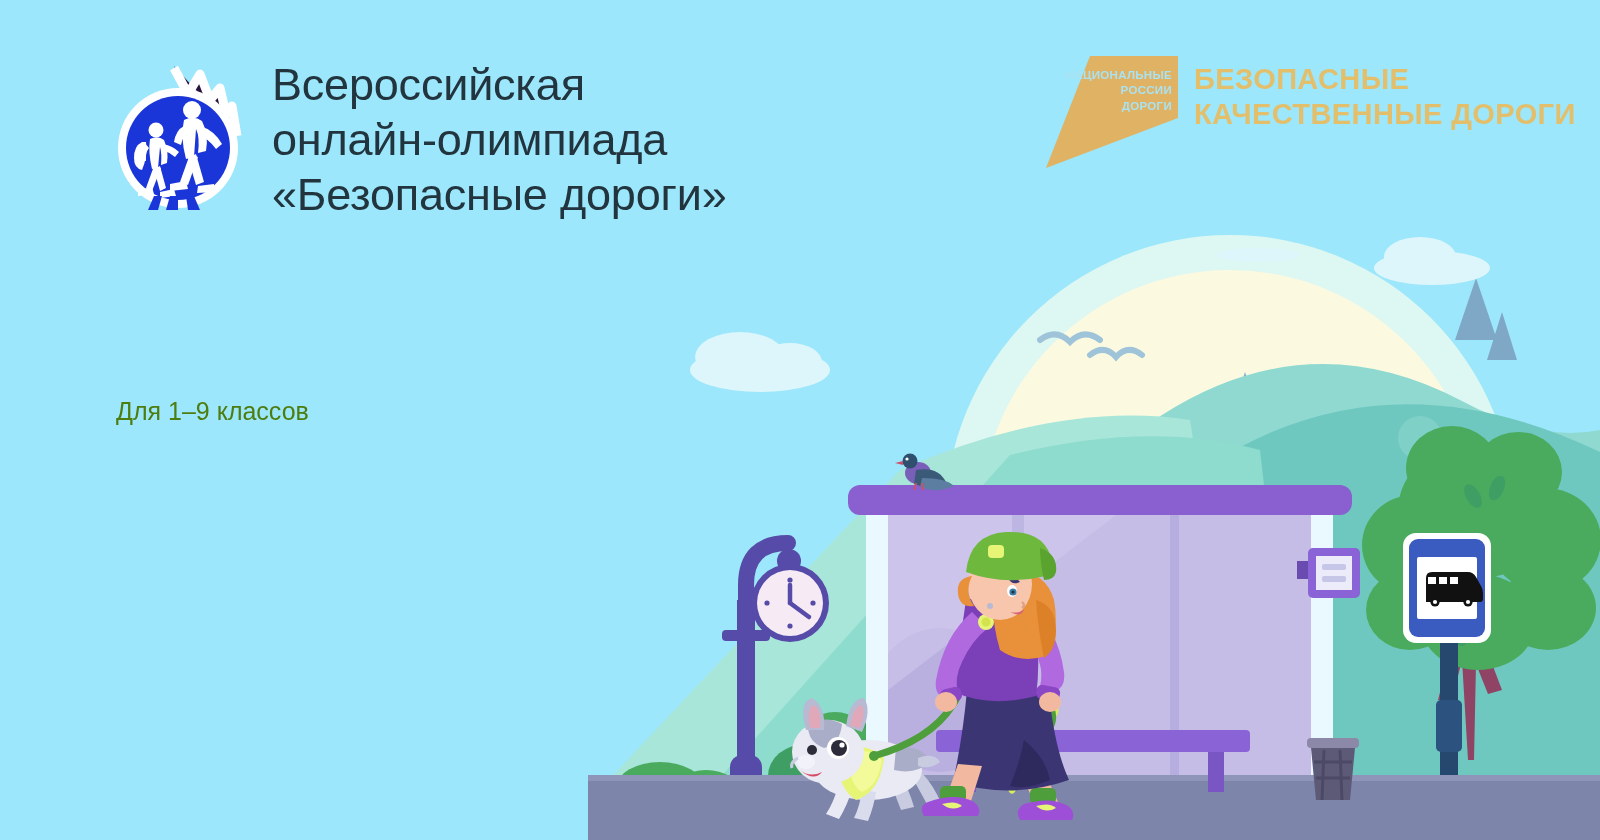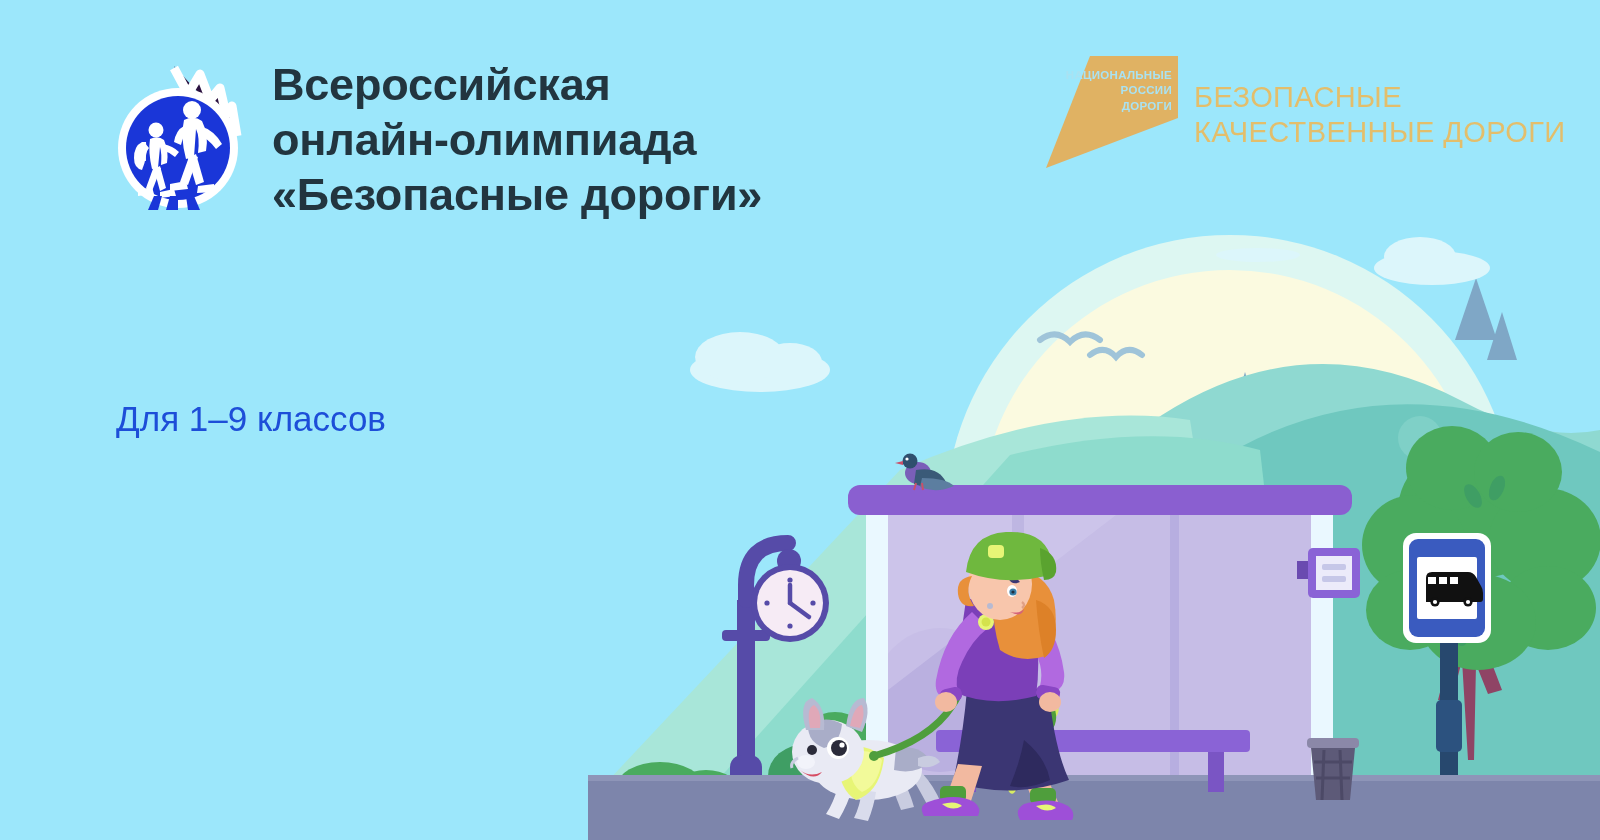--- a/index.html
+++ b/index.html
@@ -36,50 +36,50 @@
   .olympiad-logo {
     width: 132px;
     height: 150px;
     flex: 0 0 auto;
     margin-top: 4px;
   }
   .main-title {
     margin: 0;
     font-size: 45px;
     line-height: 1.22;
-    font-weight: bold;
+    font-weight: normal;
     color: #22353f;
     letter-spacing: -0.2px;
     white-space: pre-line;
     max-width: 600px;
   }
 
   .audience-block {
     position: absolute;
     left: 116px;
     top: 392px;
     z-index: 30;
     color: #22353f;
   }
   .audience-line {
-    font-size: 35px;
+    font-size: 25px;
     line-height: 1.52;
     font-weight: normal;
-    color: #1d4ed8;
+    color: #4d7c0f;
     white-space: nowrap;
   }
 
   
   .np-lockup {
     position: absolute;
     left: 1038px;
     top: 56px;
     z-index: 30;
     display: flex;
-    align-items: center;
+    align-items: flex-start;
     gap: 16px;
   }
   .np-flag {
     position: relative;
     width: 140px;
     height: 112px;
     flex: 0 0 auto;
   }
   .np-flag svg { display: block; }
   .np-flag-text {
@@ -89,21 +89,21 @@
     text-align: right;
     font-size: 11.5px;
     font-weight: bold;
     line-height: 1.33;
     color: #a9e2f2;
     letter-spacing: 0.3px;
   }
   .np-headline {
     margin-top: 6px;
     font-size: 29px;
-    font-weight: normal;
+    font-weight: bold;
     line-height: 1.2;
     color: #e3be6b;
     letter-spacing: 0.4px;
     white-space: pre-line;
   }
 </style>
 </head>
 <body>
 
 <div class="banner">

